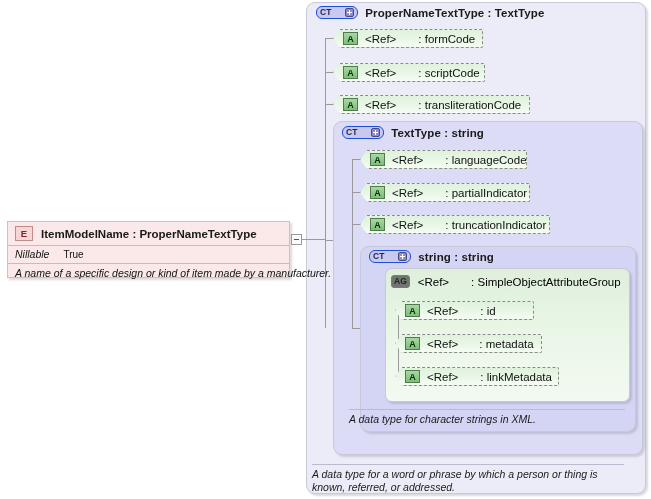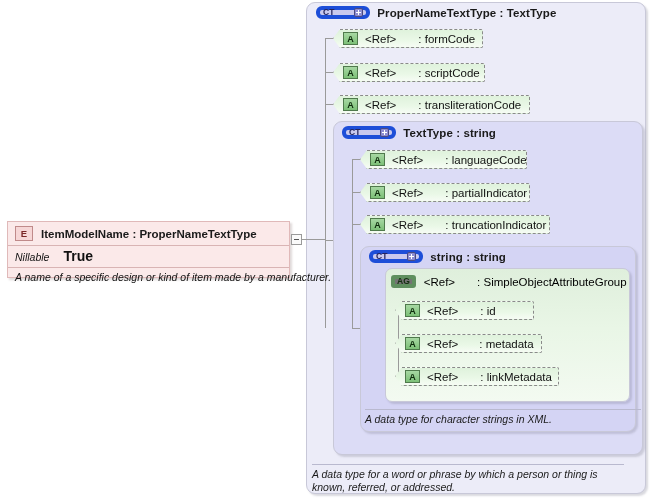--- a/index.html
+++ b/index.html
@@ -41,22 +41,22 @@
     font-size: 11.5px;
     font-weight: bold;
     color: #1a1a1a;
   }
   .hdr .nm { letter-spacing: .1px; }
 
   
   .badge {
     display: inline-flex;
     align-items: center;
-    gap: 20px;
-    border: 4px solid #1d4ed8;
+    gap: 14px;
+    border: 1px solid #1d4ed8;
     border-radius: 6px;
     padding: 0 3px;
     height: 13px;
     font-size: 8.5px;
     font-weight: bold;
     line-height: 1;
     color: #23235c;
     background: #c9c9ee;
   }
   .badge .pl {
@@ -159,21 +159,21 @@
   .elem-prop {
     display: flex;
     align-items: baseline;
     gap: 14px;
     padding: 2px 7px 3px 7px;
     border-top: 1px solid #d9b4b4;
     font-size: 10.5px;
     white-space: nowrap;
   }
   .elem-prop .k { font-style: italic; color: #111; }
-  .elem-prop .v { font-weight: bold; color: #111; font-size: 14px; }
+  .elem-prop .v { font-weight: normal; color: #111; font-size: 10px; }
   .elem-doc {
     padding: 3px 7px 4px 7px;
     border-top: 1px solid #d9b4b4;
     font-size: 10.5px;
     font-style: italic;
     color: #111;
     white-space: nowrap;
   }
 
   
@@ -314,21 +314,21 @@
     <span class="ref">&lt;Ref&gt;</span>
     <span class="aname" style="margin-left:21px;">: metadata</span>
   </div>
 
   <div class="attr" style="left:395px; top:367px; width:164px;">
     <span class="aicon">A</span>
     <span class="ref">&lt;Ref&gt;</span>
     <span class="aname" style="margin-left:22px;">: linkMetadata</span>
   </div>
 
-  <div class="annot" style="left:365px; top:409px; width:276px;">A data type for character strings in XML.</div>
+  <div class="annot" style="left:349px; top:409px; width:276px;">A data type for character strings in XML.</div>
 
 
   <div class="annot" style="left:312px; top:464px; width:312px; white-space:normal;">A data type for a word or phrase by which a person or thing is known, referred, or addressed.</div>
 
   <div class="elembox" style="left:7px; top:221px; width:283px; height:57px;">
     <div class="elem-title">
       <span class="eicon">E</span>
       <span>ItemModelName : ProperNameTextType</span>
     </div>
     <div class="elem-prop">

